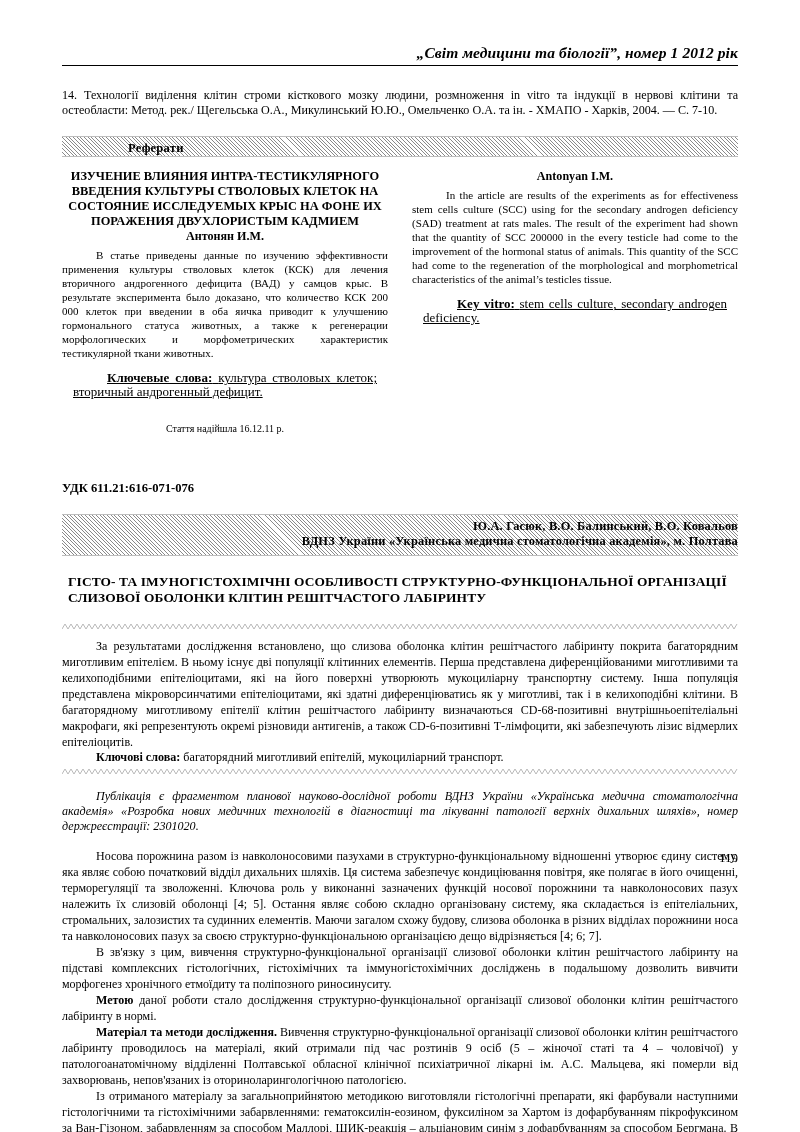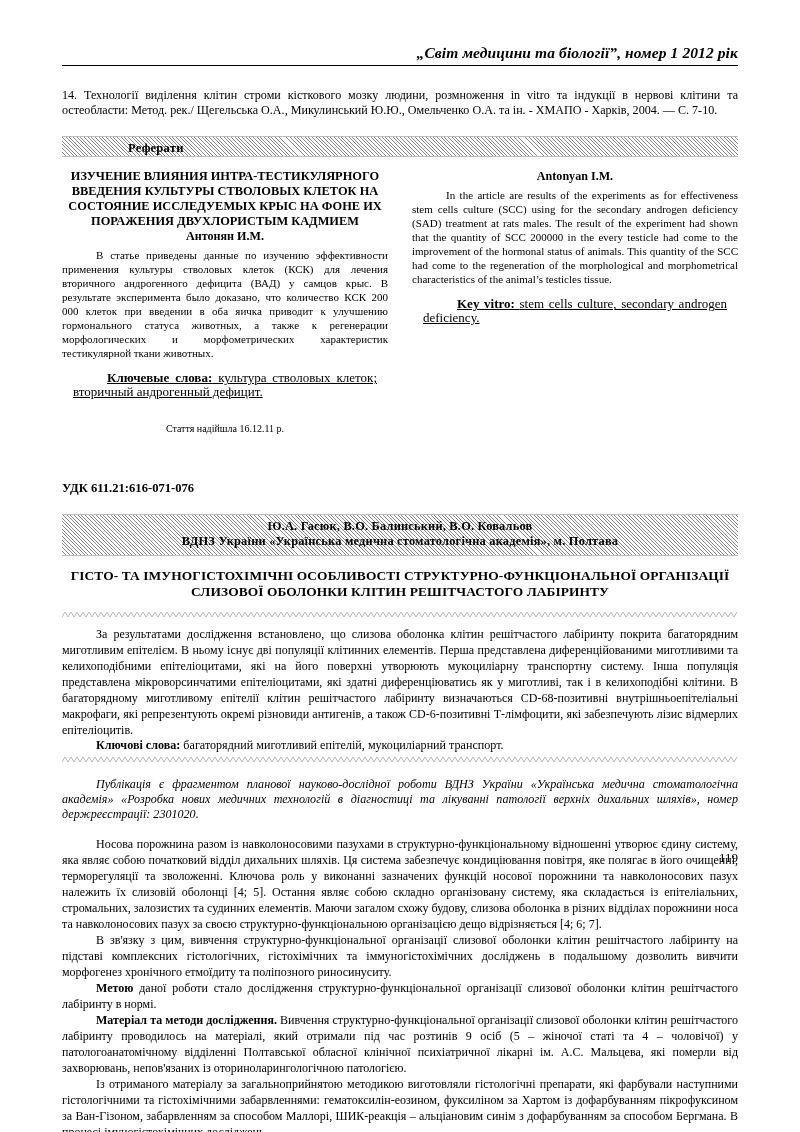--- a/index.html
+++ b/index.html
@@ -93,21 +93,21 @@
     line-height: 19px;
     margin-top: 0;
   }
   .band-refer .bandtext {
     padding-left: 66px;
     font-size: 12.6px;
     display: inline-block;
   }
   .band-authors {
     padding: 4px 0 5px 0;
-    text-align: center;
+    text-align: right;
   }
   .band-authors .bandtext {
     display: block;
     font-size: 12.4px;
     line-height: 15.4px;
   }
 
   
   .zigzag {
     width: 100%;
@@ -163,25 +163,25 @@
 
   
   .udc {
     font-weight: bold;
     font-size: 12.6px;
     margin: 0;
   }
 
   
   .art-title {
-    text-align: center;
+    text-align: left;
     font-weight: bold;
     font-size: 13.4px;
     line-height: 16.6px;
-    margin: 0;
+    margin: 6px;
     letter-spacing: .1px;
   }
 
   .kw-line {
     margin: 0;
     text-align: justify;
     font-size: 12.1px;
     line-height: 14.6px;
     text-indent: 34px;
   }

